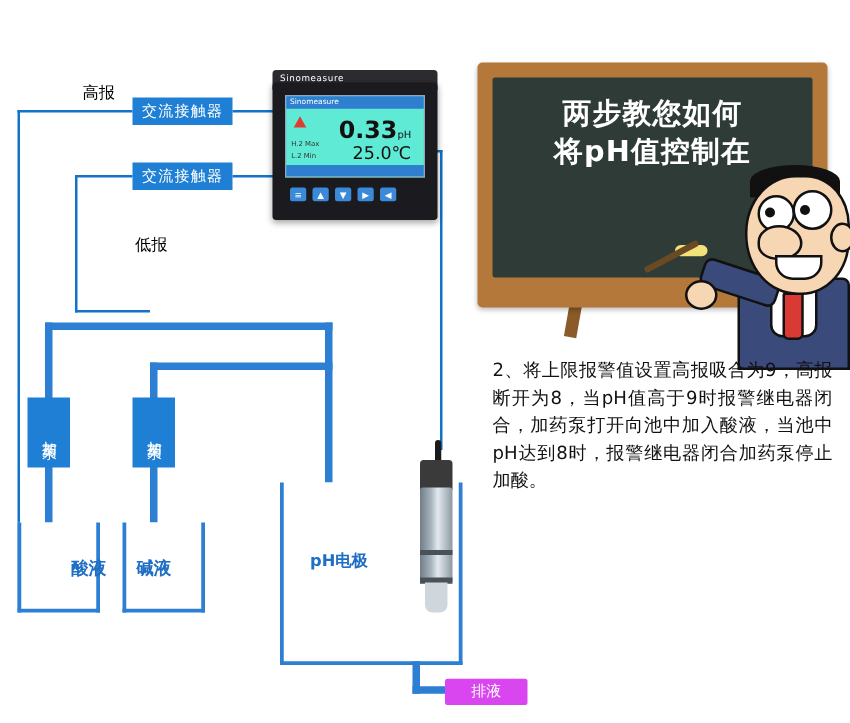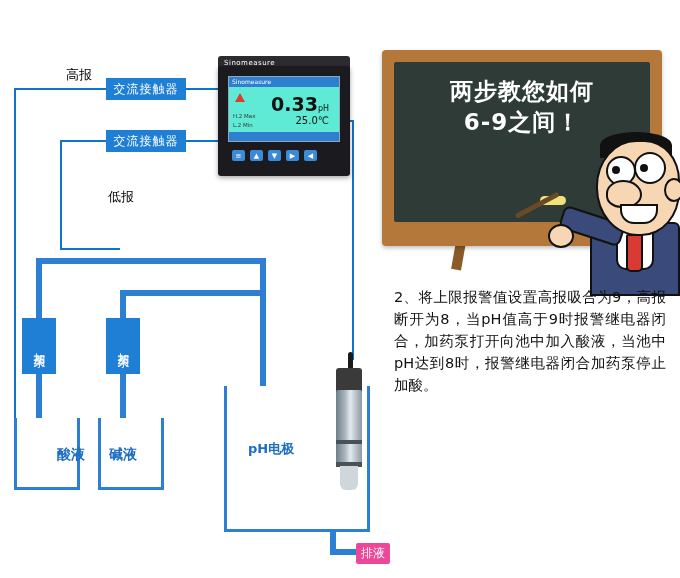--- a/index.html
+++ b/index.html
@@ -113,21 +113,21 @@
     color: #111;
     font-size: 19px;
     font-weight: bold;
     right: 10px;
     top: 16px;
   }
   .scr-main .unit { font-size: 8px; font-weight: normal; }
   .scr-temp {
     position: absolute;
     color: #111;
-    font-size: 10px;
+    font-size: 14px;
     right: 10px;
     top: 38px;
   }
   .scr-small {
     position: absolute;
     color: #333;
     font-size: 5.5px;
     left: 4px;
   }
   .scr-tri {
@@ -301,24 +301,24 @@
     position: absolute;
     color: #111;
     font-size: 14.5px;
     line-height: 1.52;
     text-align: justify;
   }
   .rtext p { margin: 0; }
 
   .outlet-label {
     position: absolute;
-    background: #ec4899;
+    background: #d946ef;
     color: #fff;
     font-size: 12px;
-    padding: 2px 5px;
+    padding: 2px 21px;
     border-radius: 2px;
   }
 </style>
 </head>
 <body>
 
 <div class="stage">
 
   <div class="wire wire-thin abs" style="left:14px; top:88px; width:92px; height:2px;"></div>
 
@@ -397,21 +397,21 @@
     <div class="ctrl-btn">▶</div>
     <div class="ctrl-btn">◀</div>
   </div>
 
   <div class="bb-leg" style="left:454px; top:236px; width:10px; height:34px; transform:rotate(10deg);"></div>
   <div class="bb-leg" style="left:616px; top:236px; width:10px; height:34px; transform:rotate(-10deg);"></div>
   <div class="bb-frame" style="left:382px; top:50px; width:280px; height:196px;"></div>
   <div class="bb-inner" style="left:394px; top:62px; width:256px; height:160px;"></div>
   <div class="bb-text" style="left:394px; top:76px; width:256px;">
     <div>两步教您如何</div>
-    <div>6-9之间！</div>
+    <div>将pH值控制在</div>
   </div>
   <div class="bb-chalk" style="left:540px; top:196px;"></div>
 
   <div class="t-body" style="left:590px; top:222px; width:86px; height:70px;"></div>
   <div class="t-shirt" style="left:616px; top:222px; width:34px; height:44px; border-radius:0 0 10px 10px;"></div>
   <div class="t-tie" style="left:626px; top:234px; width:13px; height:34px; border-radius:2px 2px 5px 5px;"></div>
   <div class="t-arm" style="left:560px; top:214px; width:60px; height:20px; transform:rotate(18deg);"></div>
   <div class="t-hand" style="left:548px; top:224px; width:22px; height:20px;"></div>
   <div class="t-pointer" style="left:516px; top:214px; width:48px; height:5px; transform:rotate(-28deg);"></div>
 

